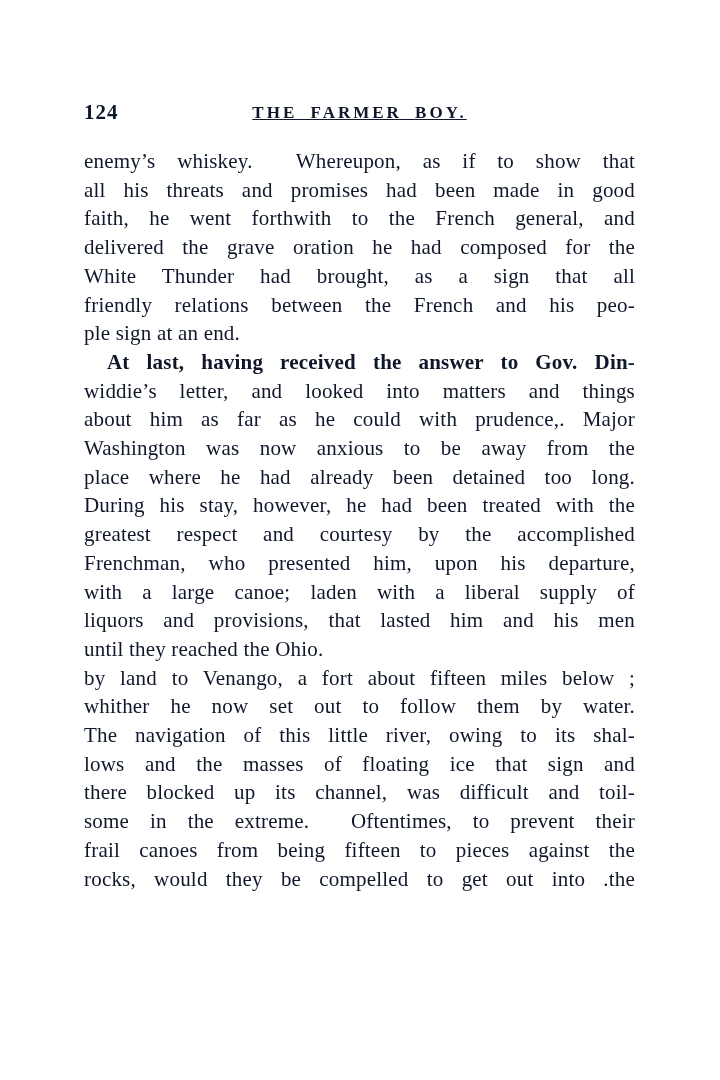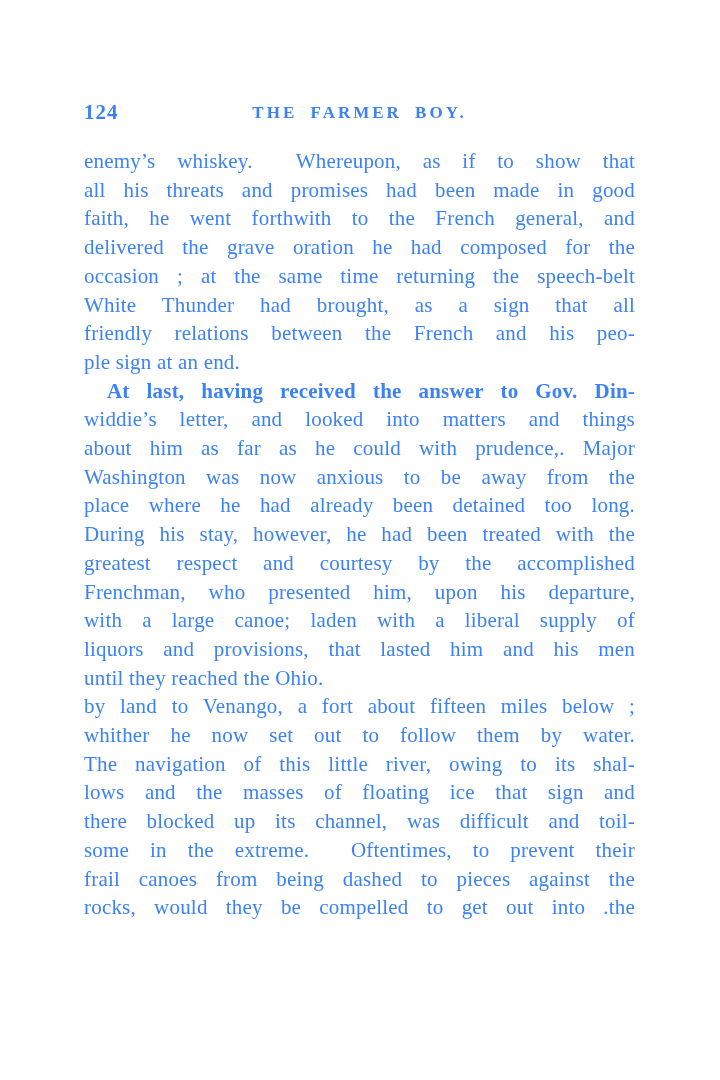--- a/index.html
+++ b/index.html
@@ -7,21 +7,21 @@
     padding: 0;
     background: #ffffff;
   }
   .page {
     position: relative;
     width: 720px;
     height: 1080px;
     background: #ffffff;
     overflow: hidden;
     font-family: "Liberation Serif", serif;
-    color: #3b82f6;
+    color: #0f172a;
   }
   .running-head {
     position: absolute;
     top: 100px;
     left: 84px;
     right: 85px;
     height: 24px;
   }
   .page-number {
     position: absolute;
@@ -36,20 +36,21 @@
     position: absolute;
     left: 0;
     right: 0;
     top: 2px;
     text-align: center;
     font-size: 17px;
     font-weight: bold;
     letter-spacing: 3px;
     word-spacing: 6px;
     line-height: 22px;
+    text-decoration: underline;
   }
   .text-block {
     position: absolute;
     top: 147px;
     left: 84px;
     width: 551px;
   }
   .line {
     font-size: 21px;
     line-height: 28.7px;
@@ -74,37 +75,36 @@
 <div class="page">
   <div class="running-head">
     <span class="page-number">124</span>
     <span class="running-title">THE FARMER BOY.</span>
   </div>
   <div class="text-block">
       <div class="line">enemy’s whiskey.&nbsp; Whereupon, as if to show that</div>
       <div class="line">all his threats and promises had been made in good</div>
       <div class="line">faith, he went forthwith to the French general, and</div>
       <div class="line">delivered the grave oration he had composed for the</div>
-      <div class="line">occasion ; at the same time returning the speech-belt</div>
       <div class="line">White Thunder had brought, as a sign that all</div>
       <div class="line">friendly relations between the French and his peo-</div>
       <div class="line par-end">ple sign at an end.</div>
       <div class="line indent">At last, having received the answer to Gov. Din-</div>
       <div class="line">widdie’s letter, and looked into matters and things</div>
       <div class="line">about him as far as he could with prudence,. Major</div>
       <div class="line">Washington was now anxious to be away from the</div>
       <div class="line">place where he had already been detained too long.</div>
       <div class="line">During his stay, however, he had been treated with the</div>
       <div class="line">greatest respect and courtesy by the accomplished</div>
       <div class="line">Frenchman, who presented him, upon his departure,</div>
       <div class="line">with a large canoe; laden with a liberal supply of</div>
       <div class="line">liquors and provisions, that lasted him and his men</div>
       <div class="line par-end">until they reached the Ohio.</div>
       <div class="line">by land to Venango, a fort about fifteen miles below ;</div>
       <div class="line">whither he now set out to follow them by water.</div>
       <div class="line">The navigation of this little river, owing to its shal-</div>
       <div class="line">lows and the masses of floating ice that sign and</div>
       <div class="line">there blocked up its channel, was difficult and toil-</div>
       <div class="line">some in the extreme.&nbsp; Oftentimes, to prevent their</div>
-      <div class="line">frail canoes from being dashed to pieces against the</div>
+      <div class="line">frail canoes from being fifteen to pieces against the</div>
       <div class="line">rocks, would they be compelled to get out into .the</div>
     </div>
 </div>
 
 </body></html>

